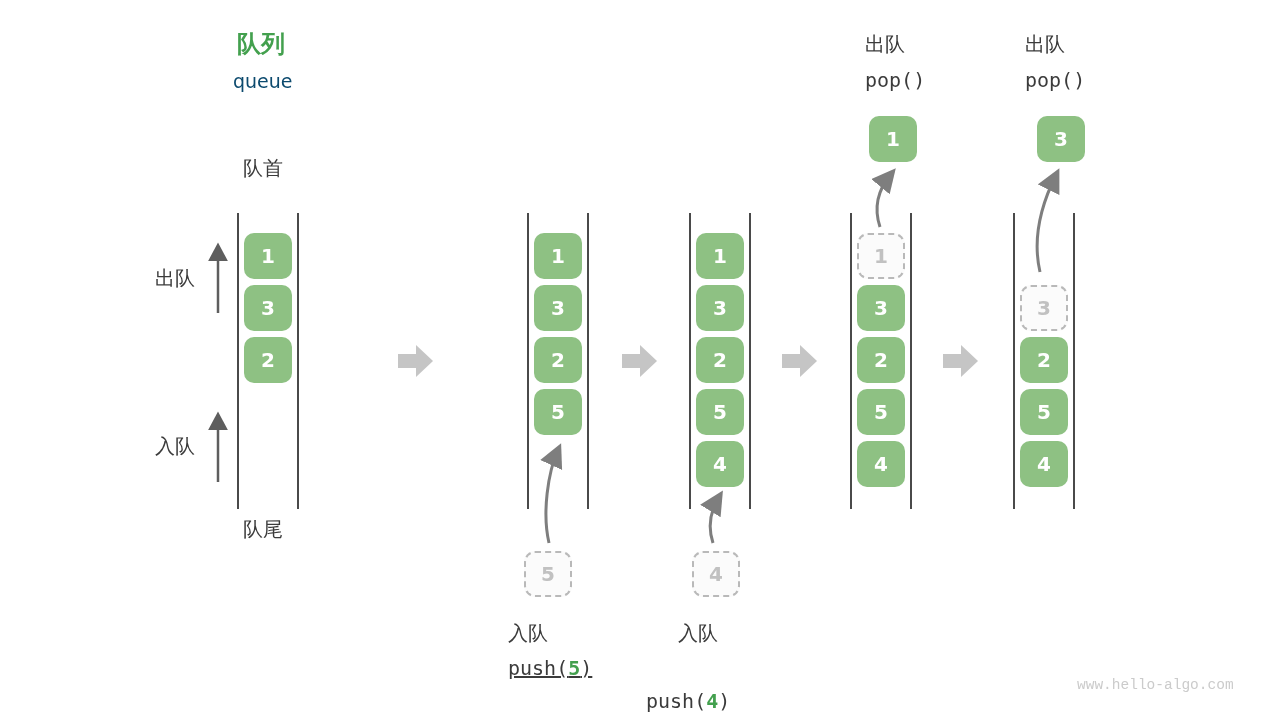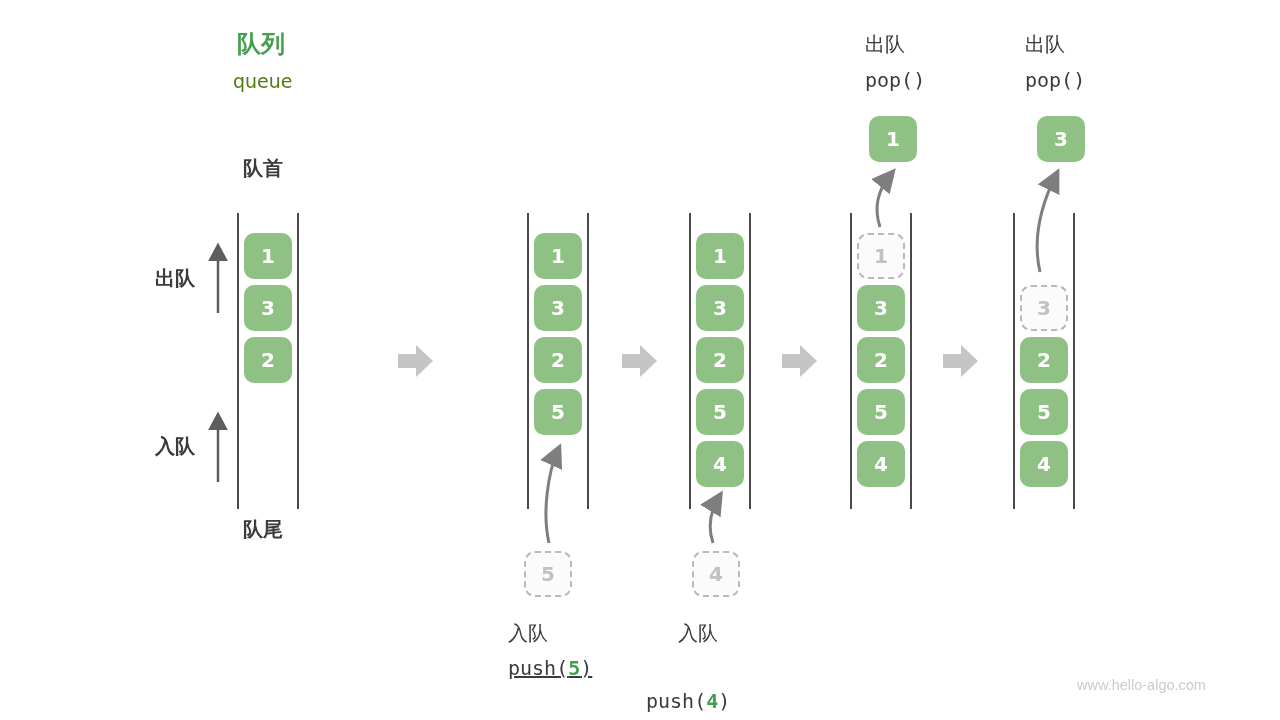--- a/index.html
+++ b/index.html
@@ -1,38 +1,38 @@
 <!DOCTYPE html>
 <html><head>
 <meta charset="utf-8">
 <style>
   html,body{margin:0;padding:0;background:#ffffff;}
   .canvas{position:relative;width:1280px;height:720px;background:#ffffff;overflow:hidden;
           font-family:"DejaVu Sans","Liberation Sans",sans-serif;color:#3b3b3b;}
   .overlay{position:absolute;left:0;top:0;width:1280px;height:720px;pointer-events:none;}
 
   .title-zh{position:absolute;left:237px;top:28px;font-size:24px;font-weight:bold;color:#43a04e;text-align:right;}
-  .title-en{position:absolute;left:233px;top:70px;font-size:19px;color:#4d7c0f;}
+  .title-en{position:absolute;left:233px;top:70px;font-size:19px;color:#0c4a6e;}
 
-  .lbl{position:absolute;font-size:20px;font-weight:bold;color:#3b3b3b;}
+  .lbl{position:absolute;font-size:20px;font-weight:normal;color:#3b3b3b;}
   .op-zh{position:absolute;font-size:20px;font-weight:500;color:#3b3b3b;}
   .op-code{position:absolute;font-size:20px;color:#3b3b3b;
            font-family:"DejaVu Sans Mono","Liberation Mono",monospace;}
   .op-code .green-arg{color:#43a04e;font-weight:bold;}
 
   .channel{position:absolute;width:58px;height:296px;border-left:2px solid #4a4a4a;border-right:2px solid #4a4a4a;}
 
   .cell{position:absolute;width:48px;height:46px;border-radius:10px;background:#8ec183;
         color:#ffffff;font-size:20px;font-weight:bold;display:flex;align-items:center;justify-content:center;}
   .ghost{position:absolute;width:44px;height:42px;border-radius:11px;background:#fbfbfb;
          border:2px dashed #b9b9b9;color:#c1c1c1;font-size:20px;font-weight:bold;
          display:flex;align-items:center;justify-content:center;}
 
   .watermark{position:absolute;left:1077px;top:677px;font-size:14.5px;color:#cbcbcb;
-             font-family:Liberation Sans, sans-serif;}
+             font-family:Liberation Mono, monospace;}
 </style>
 </head>
 <body>
 
 <div class="canvas">
 
   <svg class="overlay" viewBox="0 0 1280 720">
     <defs>
       <marker id="mcurve" markerWidth="9" markerHeight="9" refX="5.5" refY="4" orient="auto">
         <path d="M0,0 L8,4 L0,8 Z" fill="#7e7e7e"></path>

